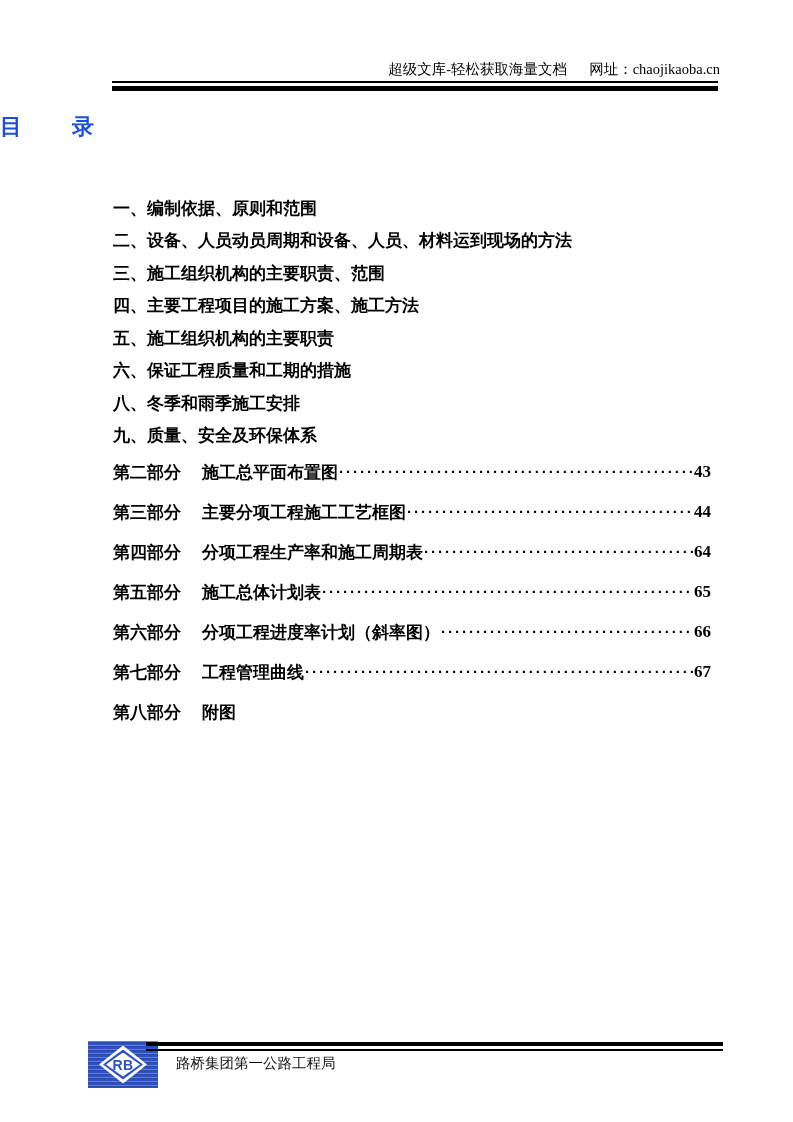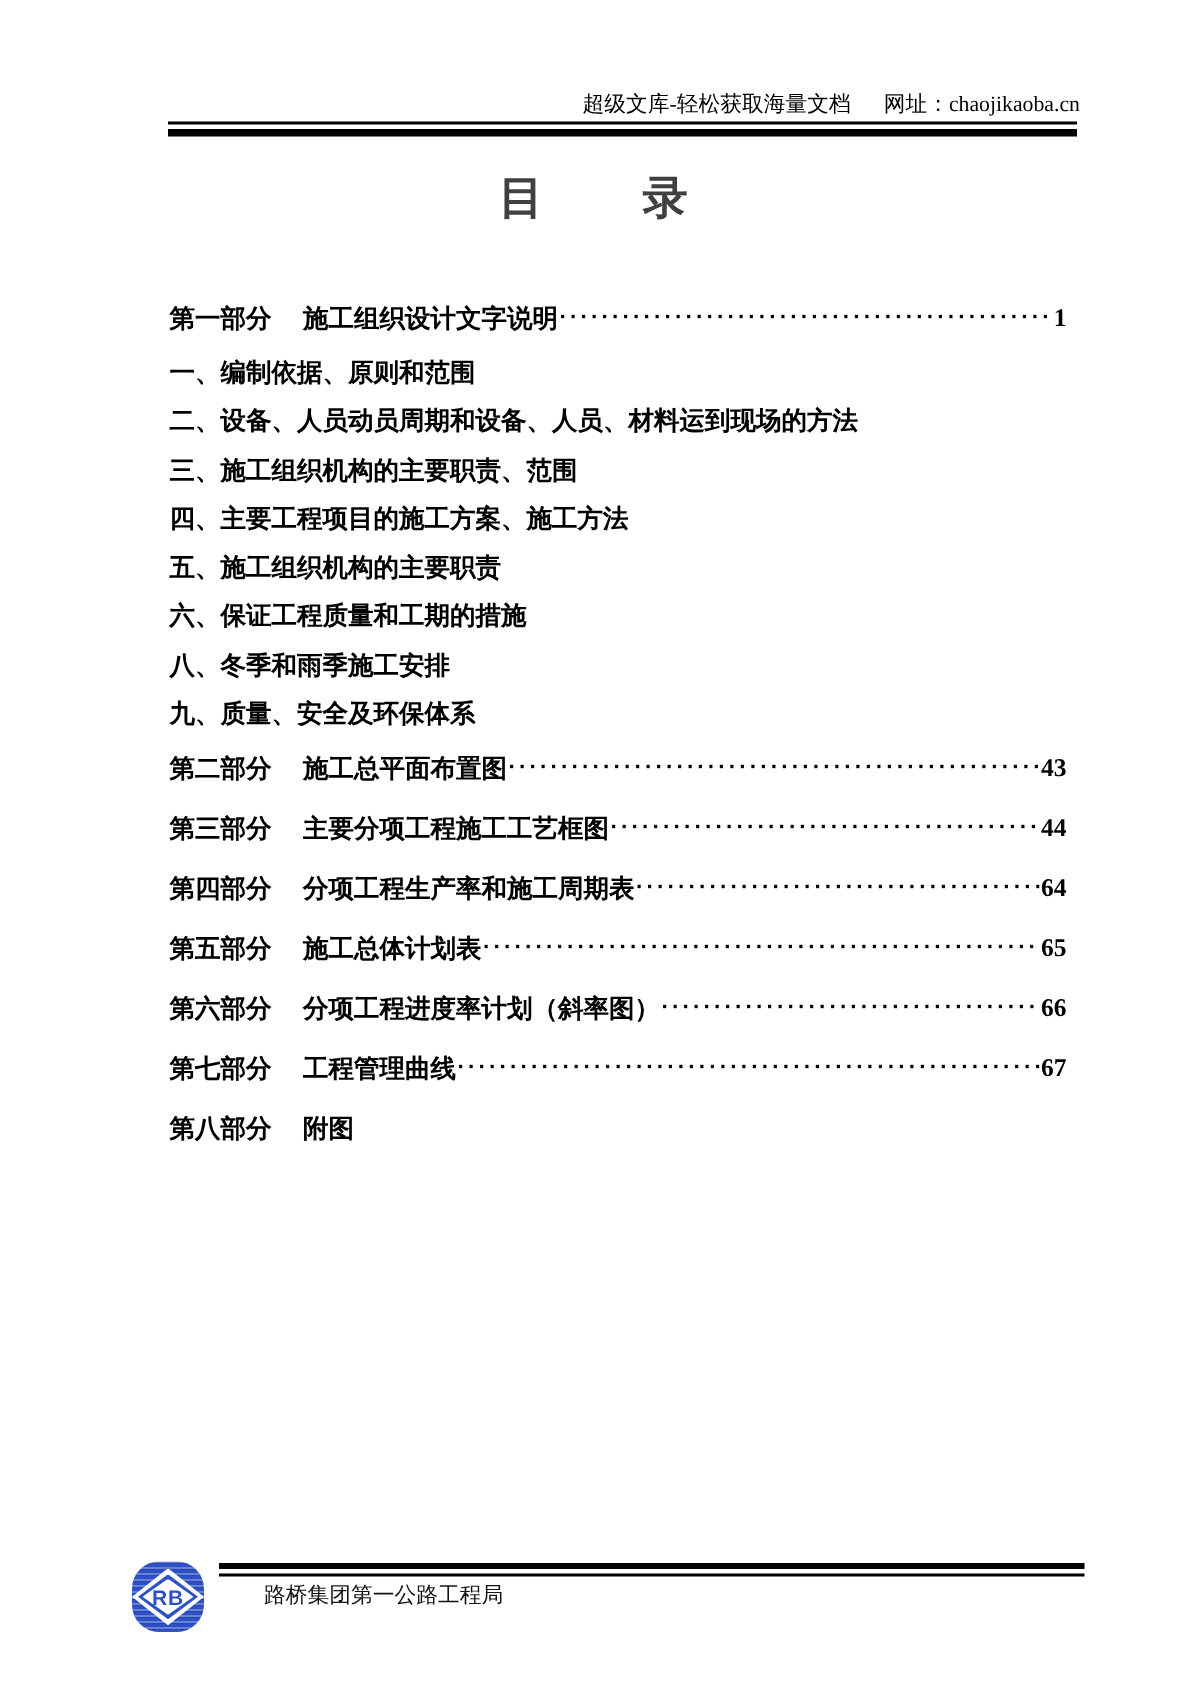--- a/index.html
+++ b/index.html
@@ -34,26 +34,25 @@
     border-top: 2px solid #000;
     border-bottom: 5px solid #000;
   }
 
   
   .doc-title {
     position: absolute;
     top: 102px;
     left: 0;
     width: 100%;
-    text-align: center;
-    font-family: "Liberation Serif", serif;
-    font-weight: bold;
-    font-size: 30px;
+    font-family: "Liberation Serif", serif;
+    font-weight: bold;
+    font-size: 22px;
     letter-spacing: 2px;
-    color: #404040;
+    color: #1d4ed8;
   }
 
   
   .toc {
     position: absolute;
     top: 182px;
     left: 113px;
     width: 598px;
   }
   .trow {
@@ -86,26 +85,25 @@
     font-family: "Liberation Serif", serif;
     font-size: 17px;
     font-weight: bold;
   }
 
   
   .footer-logo {
     position: absolute;
     left: 88px;
     top: 1031px;
-    width: 48px;
+    width: 70px;
     height: 47px;
     background-color: #2d50c4;
     background-image: repeating-linear-gradient(180deg,
       rgba(255,255,255,0.28) 0 1px, rgba(0,0,30,0.12) 1px 2px, transparent 2px 4px);
-    border-radius: 18px;
   }
   .logo-diamond-outer, .logo-diamond-line, .logo-diamond-inner {
     position: absolute;
     left: 50%; top: 50%;
     transform: translate(-50%, -50%);
     clip-path: polygon(50% 0, 100% 50%, 50% 100%, 0 50%);
   }
   .logo-diamond-outer { width: 48px; height: 38px; background: #ffffff; }
   .logo-diamond-line  { width: 40px; height: 30px; background: #2d50c4; }
   .logo-diamond-inner { width: 34px; height: 24px; background: #ffffff; }
@@ -144,26 +142,20 @@
 
   <div class="header-text">
     <span>超级文库-轻松获取海量文档</span><span class="url">网址：chaojikaoba.cn</span>
   </div>
   <div class="header-rule"></div>
 
   <div class="doc-title">目　　录</div>
 
   <div class="toc">
 
-    <div class="trow part">
-      <span class="plabel">第一部分</span>
-      <span class="ptitle">施工组织设计文字说明</span>
-      <span class="leader"></span>
-      <span class="pnum">1</span>
-    </div>
 
     <div class="trow sub">
       <span>一、编制依据、原则和范围</span>
     </div>
     <div class="trow sub">
       <span>二、设备、人员动员周期和设备、人员、材料运到现场的方法</span>
     </div>
     <div class="trow sub">
       <span>三、施工组织机构的主要职责、范围</span>
     </div>

